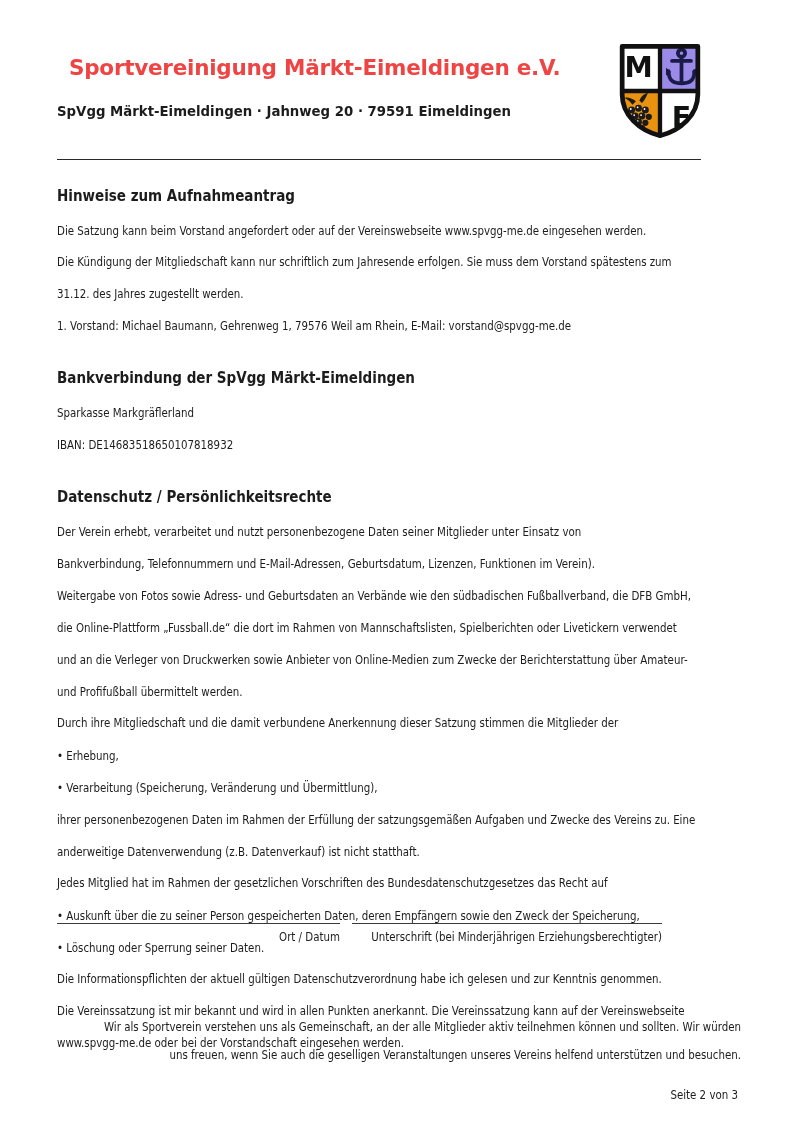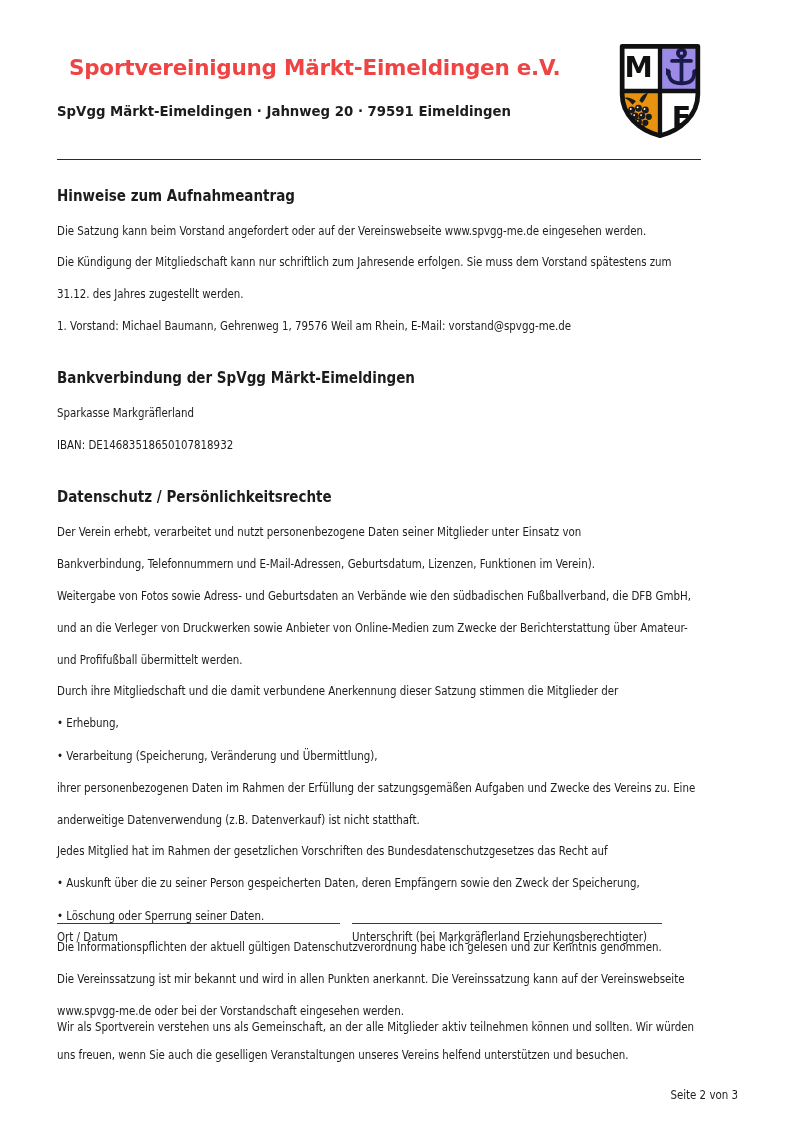--- a/index.html
+++ b/index.html
@@ -120,32 +120,34 @@
   .sig-col-left { width: 283px; }
   .sig-col-right { width: 310px; }
   .sig-line {
     border-top: 1.1px solid #3a3a3a;
     height: 0;
   }
   .sig-label {
     padding-top: 6px;
     line-height: 15px;
     white-space: nowrap;
+    text-align: right;
   }
 
   
   .closing {
     position: absolute;
     left: 57px;
     top: 1008px;
     width: 684px;
     font-family: "DejaVu Sans Condensed", "Liberation Sans Narrow", "Liberation Sans", sans-serif;
     font-size: 11.4px;
     line-height: 16.2px;
     color: #1c1c1c;
+    text-align: right;
   }
 
   
   .footer {
     position: absolute;
     left: 57px;
     top: 1088px;
     width: 681px;
     text-align: right;
     font-family: "DejaVu Sans Condensed", "Liberation Sans Narrow", "Liberation Sans", sans-serif;
@@ -257,20 +259,21 @@
     <p class="h-sec">Datenschutz / Persönlichkeitsrechte</p>
     <div class="gap-hdr"></div>
 
     <div class="block">
       <p>Der Verein erhebt, verarbeitet und nutzt personenbezogene Daten seiner Mitglieder unter Einsatz von</p>
       <p>Bankverbindung, Telefonnummern und E-Mail-Adressen, Geburtsdatum, Lizenzen, Funktionen im Verein).</p>
     </div>
     <div class="gap-sm"></div>
     <div class="block">
       <p>Weitergabe von Fotos sowie Adress- und Geburtsdaten an Verbände wie den südbadischen Fußballverband, die DFB GmbH,</p>
+      <p>die Online-Plattform „Fussball.de“ die dort im Rahmen von Mannschaftslisten, Spielberichten oder Livetickern verwendet</p>
       <p>und an die Verleger von Druckwerken sowie Anbieter von Online-Medien zum Zwecke der Berichterstattung über Amateur-</p>
       <p>und Profifußball übermittelt werden.</p>
     </div>
     <div class="gap-sm"></div>
     <div class="block">
       <p>Durch ihre Mitgliedschaft und die damit verbundene Anerkennung dieser Satzung stimmen die Mitglieder der</p>
       <p>• Erhebung,</p>
       <p>• Verarbeitung (Speicherung, Veränderung und Übermittlung),</p>
       <p>ihrer personenbezogenen Daten im Rahmen der Erfüllung der satzungsgemäßen Aufgaben und Zwecke des Vereins zu. Eine</p>
       <p>anderweitige Datenverwendung (z.B. Datenverkauf) ist nicht statthaft.</p>
@@ -290,21 +293,21 @@
   </div>
 
   <div class="sig-area">
     <div class="sig-row">
       <div class="sig-col-left">
         <div class="sig-line"></div>
         <div class="sig-label">Ort / Datum</div>
       </div>
       <div class="sig-col-right">
         <div class="sig-line"></div>
-        <div class="sig-label">Unterschrift (bei Markgräflerland Erziehungsberechtigter)</div>
+        <div class="sig-label">Unterschrift (bei Minderjährigen Erziehungsberechtigter)</div>
       </div>
     </div>
   </div>
 
   <div class="closing">
     <p>Wir als Sportverein verstehen uns als Gemeinschaft, an der alle Mitglieder aktiv teilnehmen können und sollten. Wir würden</p>
     <p>uns freuen, wenn Sie auch die geselligen Veranstaltungen unseres Vereins helfend unterstützen und besuchen.</p>
   </div>
 
   <div class="footer">

